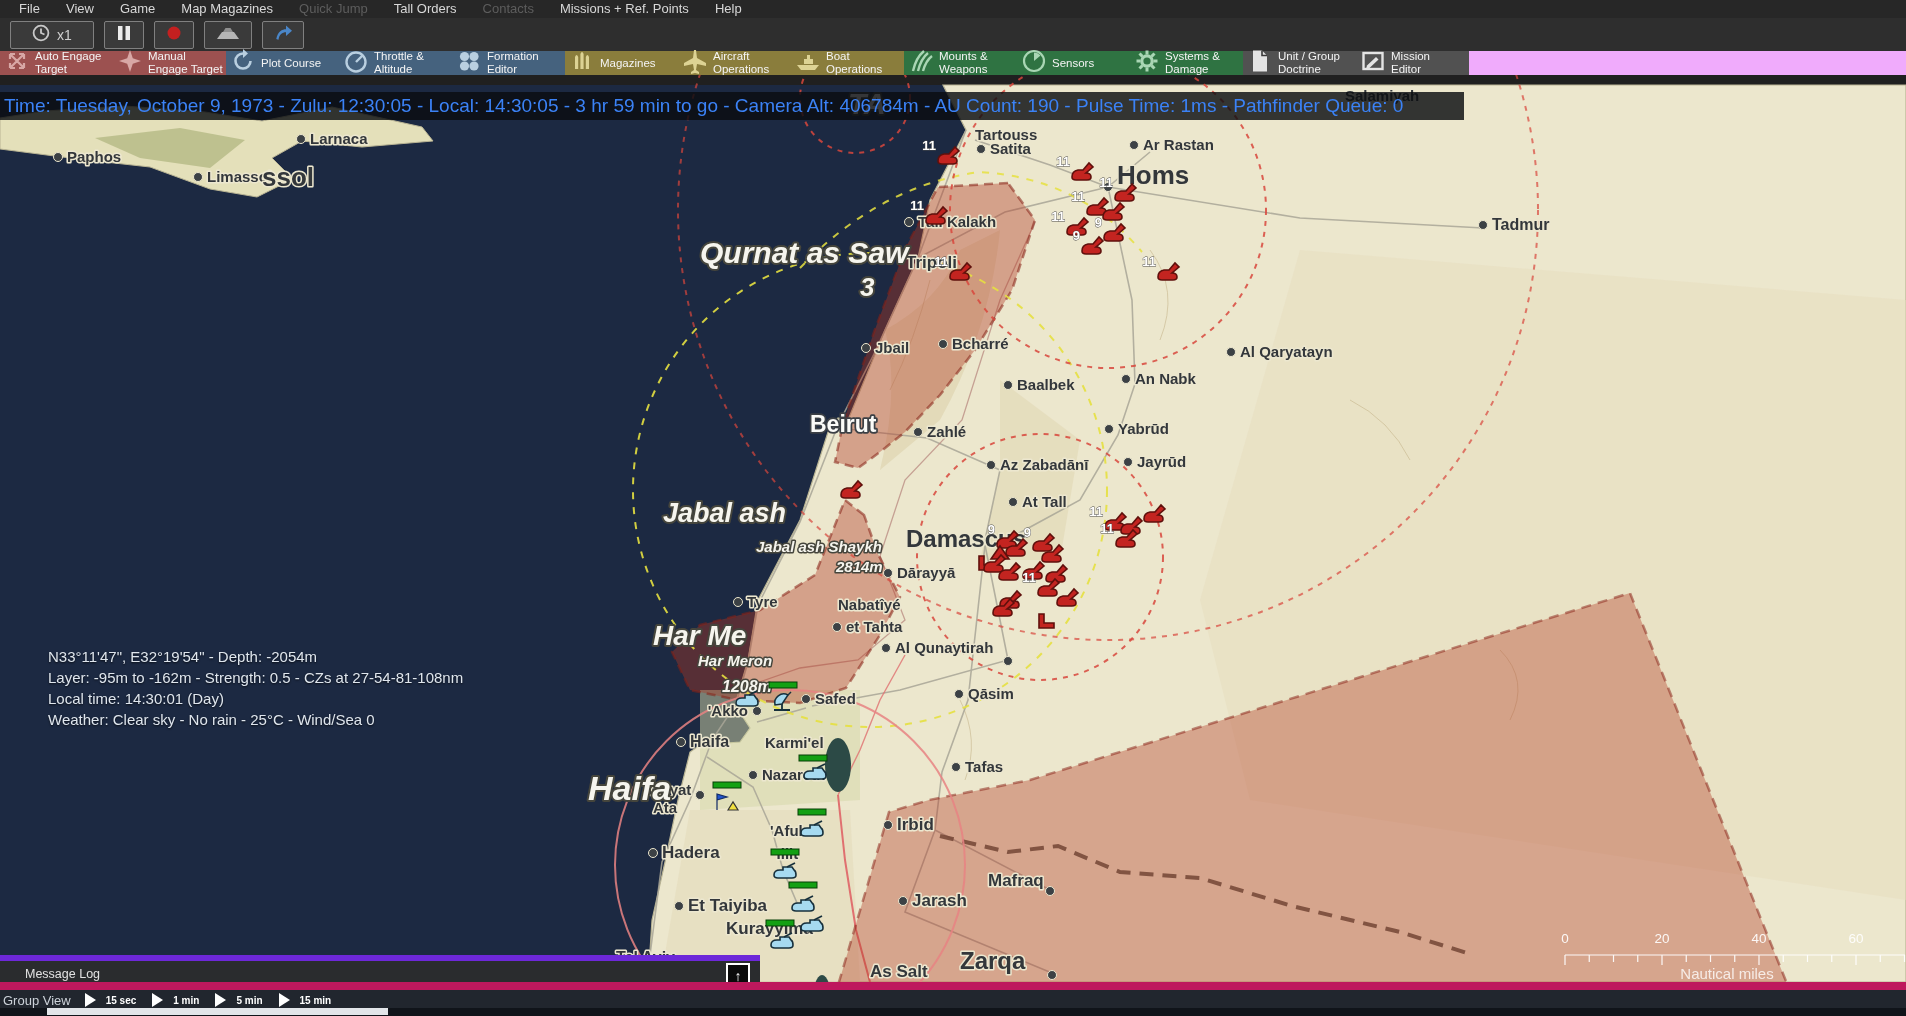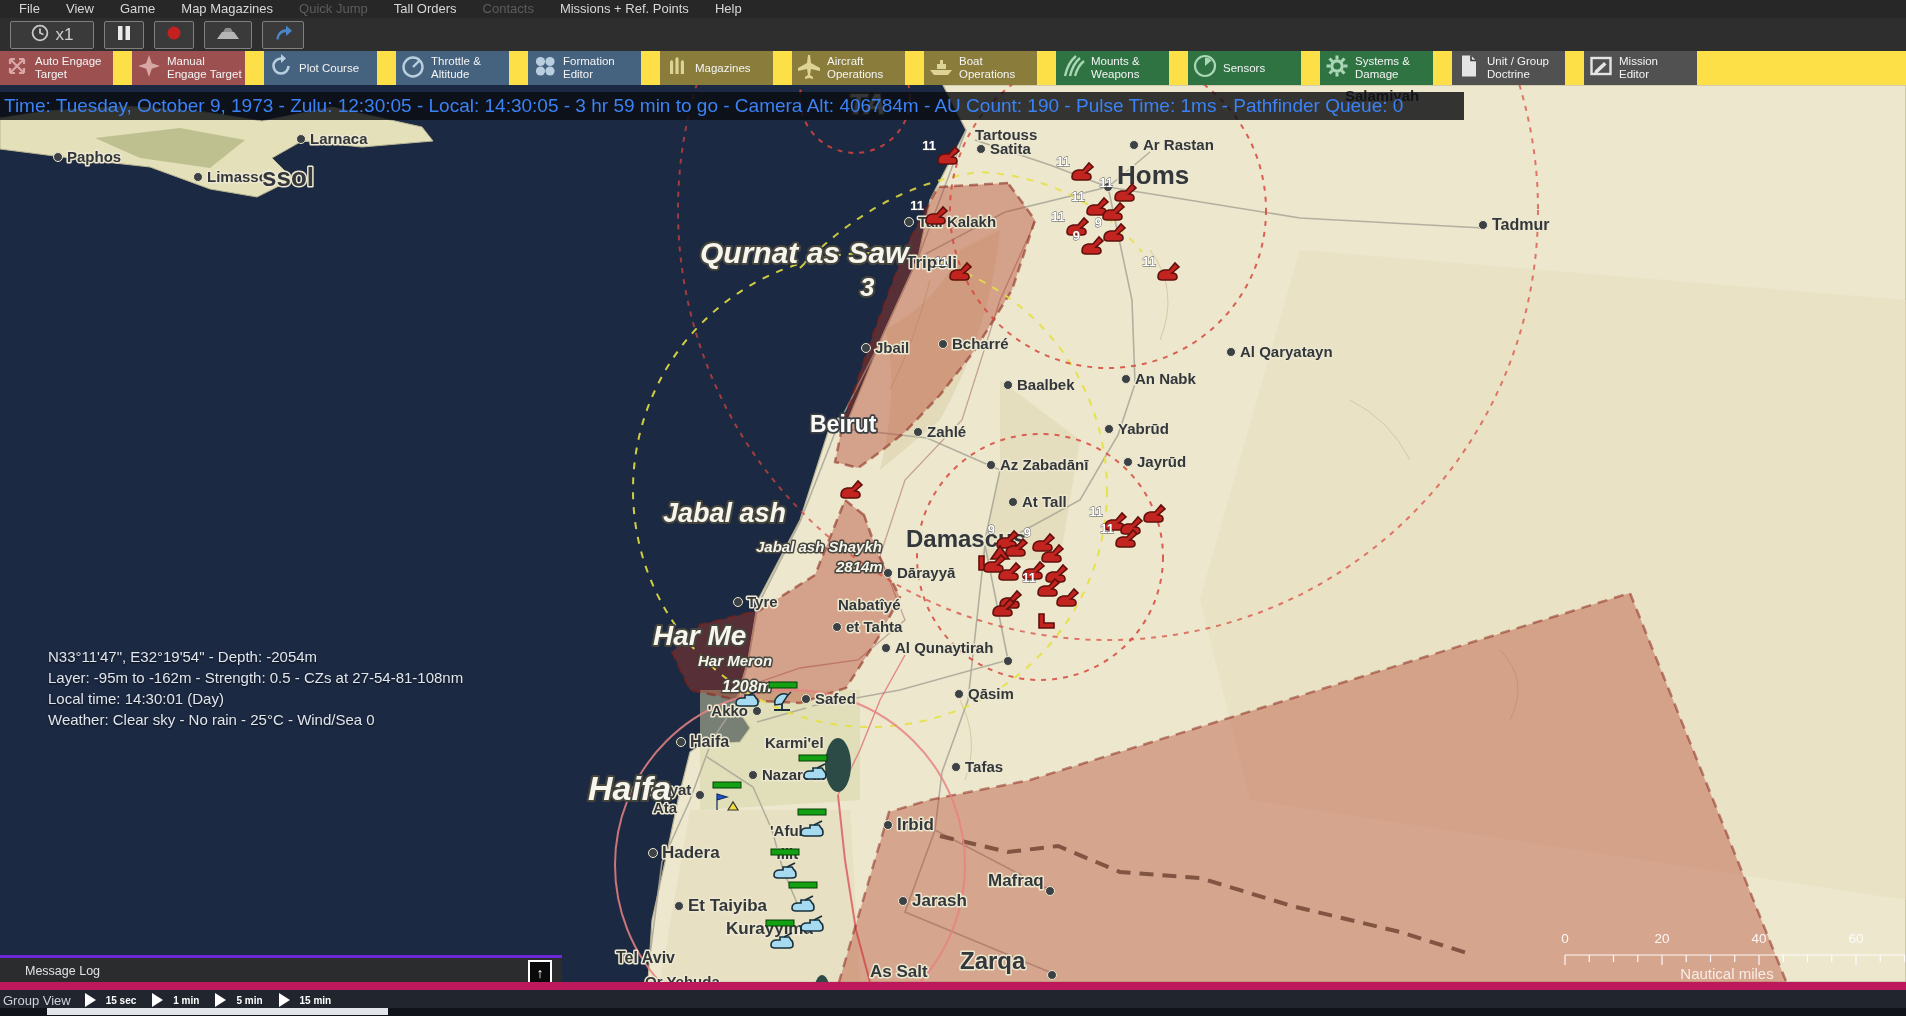--- a/index.html
+++ b/index.html
@@ -7,23 +7,23 @@
        font-family:"Liberation Sans",sans-serif;}
   
   #menubar{position:absolute;top:0;left:0;right:0;height:18px;background:#272727;
            display:flex;align-items:center;padding-left:6px;z-index:30;}
   .menu-item{color:#d8d8d8;font-size:13px;padding:0 13px;line-height:18px;white-space:nowrap;cursor:default;}
   .menu-item.disabled{color:#5d5d5d;}
   #transport{position:absolute;top:18px;left:0;right:0;height:33px;background:#2e2e2e;
              display:flex;align-items:center;padding-left:10px;gap:10px;z-index:30;}
   .tbox{height:26px;background:#3a3a3a;border:1px solid #808080;border-radius:2px;
         display:flex;align-items:center;justify-content:center;gap:7px;padding:0 10px;cursor:pointer;}
-  .speed-label{color:#cfcfcf;font-size:17px;}
-  #toolbar{position:absolute;top:51px;left:0;right:0;height:34px;background:#fde047;
-           display:flex;gap:19px;z-index:30;}
+  .speed-label{color:#cfcfcf;font-size:14px;}
+  #toolbar{position:absolute;top:51px;left:0;right:0;height:24px;background:#f0abfc;
+           display:flex;gap:0;z-index:30;}
   .tbtn{width:113px;box-sizing:border-box;display:flex;align-items:center;gap:5px;
         padding:2px 2px 2px 4px;cursor:pointer;flex:none;}
   .tbtn .lab{font-size:11.5px;line-height:1.12;color:#f4f4f4;}
   .g-red{background:#9c5150;color:#d8a7a5;}
   .g-blue{background:#45627e;color:#b9cfe0;}
   .g-olive{background:#8a7d3c;color:#ddd394;}
   .g-green{background:#2f7342;color:#a9d6b4;}
   .g-gray{background:#515151;color:#e4e4e4;}
   
   svg#map{position:absolute;top:0;left:0;z-index:1;}
@@ -37,22 +37,22 @@
              font-weight:bold;font-family:"Liberation Sans",sans-serif;}
   .unum{fill:#ffffff;stroke:#4a4a4a;stroke-width:0.8px;paint-order:stroke;font-weight:bold;
         font-size:13px;font-family:"Liberation Sans",sans-serif;}
   
   #statusbar{position:absolute;top:92px;left:0;width:1464px;height:28px;background:rgba(10,12,16,.82);
              color:#3b82f6;font-size:19px;line-height:28px;padding-left:4px;box-sizing:border-box;
              white-space:nowrap;z-index:20;}
   #infobox{position:absolute;left:48px;top:646px;color:#dfe6ee;font-size:15px;line-height:21px;
            z-index:20;text-shadow:0 1px 2px rgba(0,0,0,.7);}
   
-  #msglog{position:absolute;left:0;top:955px;width:562px;height:27px;background:#2a2c2e;
-          border-top:3px solid #6d28d9;z-index:25;text-decoration:underline;}
+  #msglog{position:absolute;left:0;top:955px;width:760px;height:27px;background:#2a2c2e;
+          border-top:6px solid #6d28d9;z-index:25;text-decoration:underline;}
   #msglog .title{position:absolute;left:25px;top:6px;font-size:12.5px;color:#e2e2e2;}
   #msgarrow{position:absolute;right:10px;top:2px;width:20px;height:21px;background:#0a0a0a;
             border:2px solid #ffffff;color:#ffffff;display:flex;align-items:center;justify-content:center;
             font-size:14px;font-weight:bold;cursor:pointer;}
   #bottombar{position:absolute;left:0;top:982px;width:100%;height:34px;background:#21262e;
              border-top:8px solid #be185d;box-sizing:border-box;z-index:25;}
   #bottombar .row{display:flex;align-items:center;height:20px;padding-left:3px;}
   #groupview{color:#ccd2d9;font-size:13px;margin-right:13px;white-space:nowrap;}
   .step{display:flex;align-items:center;gap:9px;margin-right:15px;cursor:pointer;}
   .step .lab{color:#ffffff;font-size:10px;font-weight:bold;white-space:nowrap;}

